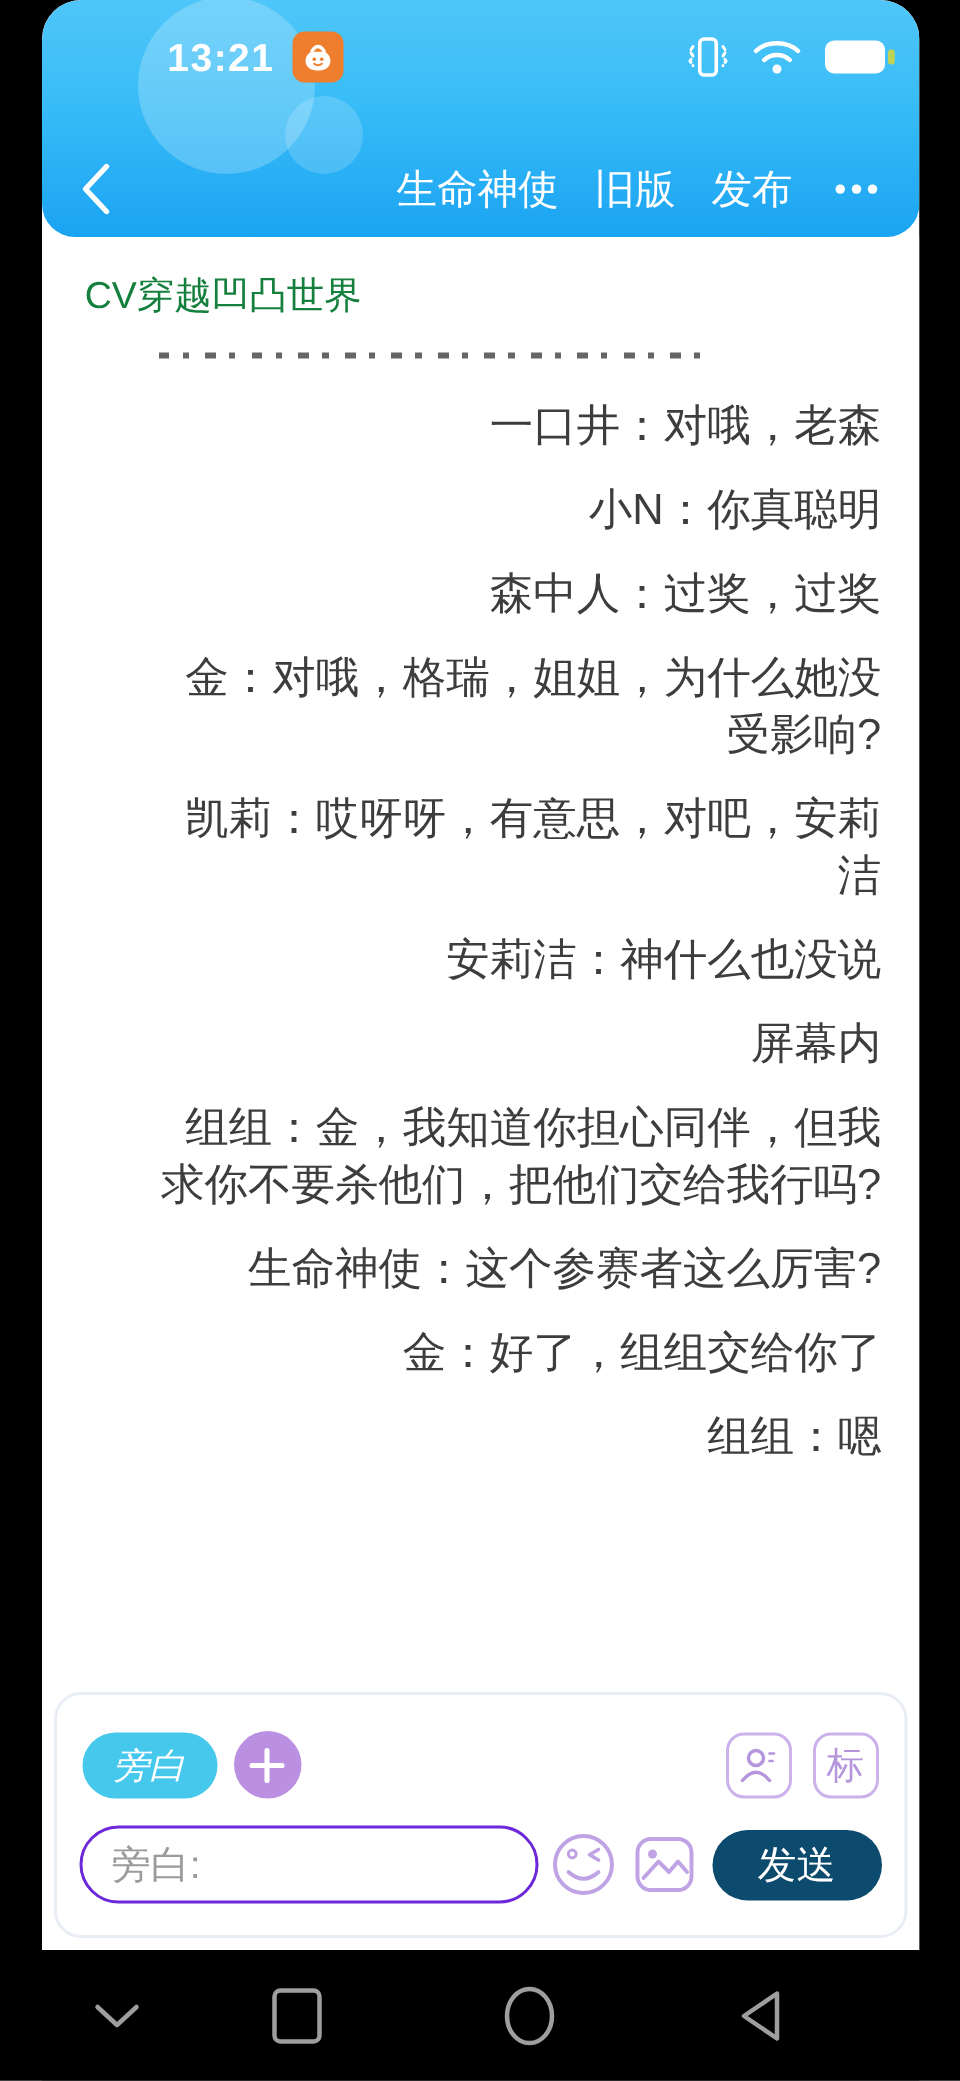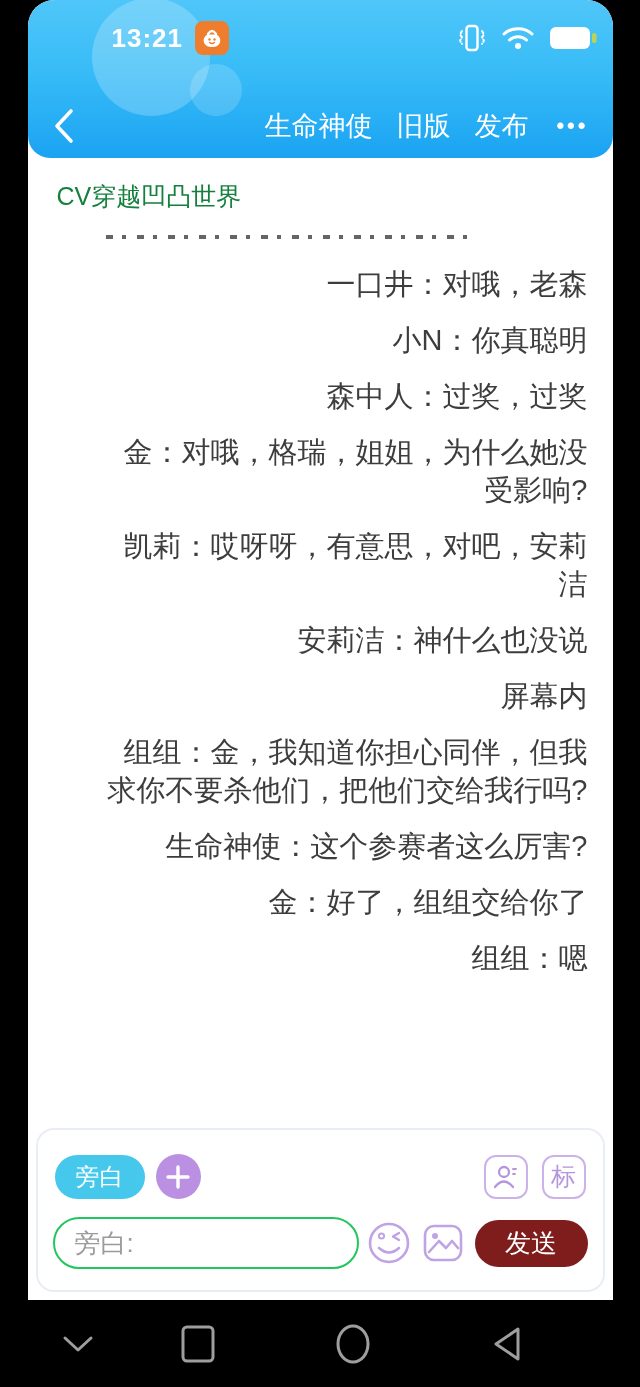--- a/index.html
+++ b/index.html
@@ -36,29 +36,29 @@
     background:repeating-linear-gradient(90deg,#4a4a4a 0 7px, transparent 7px 16px, #4a4a4a 16px 20px, transparent 20px 31px);
     opacity:0.85; }
   .script-body { margin-top:26px; padding:0 25px; }
   .script-body p { font-size:29px; line-height:38px; color:#3d3d3d; text-indent:2em; margin:0 0 18px 0; word-break:break-all;text-align:right; }
 
   
   .composer { position:absolute; left:8px; right:8px; bottom:8px; height:164px; background:#fff;
     border:2px solid #e9edf5; border-radius:18px; padding:24px 15px 0 15px; z-index:6; }
   .composer-row { display:flex; align-items:center; }
   .composer-row.r1 { margin-bottom:18px; padding:0 2px; }
-  .role-pill { height:44px; padding:0 21px; border:none; border-radius:22px; background:#45c8ec; color:#fff; font-size:24px; cursor:pointer; font-family:inherit; }
+  .role-pill { height:44px; padding:0 21px; border:none; border-radius:22px; background:#45c8ec; color:#fff; font-size:24px; cursor:pointer; font-family:inherit;font-style:italic; }
   .add-role { width:45px; height:45px; margin-left:11px; border:none; border-radius:50%; background:#bb90e2; cursor:pointer; display:flex; align-items:center; justify-content:center; }
   .spacer { flex:1; }
   .sq-btn { width:44px; height:44px; border:2.5px solid #cbb2ea; border-radius:12px; background:#fff; color:#b596dd; cursor:pointer; display:flex; align-items:center; justify-content:center; }
   .sq-btn.tag { font-size:25px; font-family:inherit; margin-left:14px; }
-  .line-input { flex:1; height:52px; border:2px solid #22c55e; border-radius:26px; padding:0 20px; font-size:26px; color:#444; outline:none; font-family:inherit; min-width:0; }
+  .line-input { flex:1; height:52px; border:2px solid #6d28d9; border-radius:26px; padding:0 20px; font-size:26px; color:#444; outline:none; font-family:inherit; min-width:0; }
   .line-input::placeholder { color:#9b9b9b; }
   .round-icon-btn { width:48px; height:48px; border:none; background:transparent; color:#bfa3e4; cursor:pointer; display:flex; align-items:center; justify-content:center; margin-left:6px; padding:0; }
-  .send-btn { width:113px; height:47px; margin-left:8px; border:none; border-radius:24px; background:#7f1d1d; color:#fff; font-size:26px; cursor:pointer; font-family:inherit; flex:none; }
+  .send-btn { width:113px; height:47px; margin-left:8px; border:none; border-radius:24px; background:#0c4a6e; color:#fff; font-size:26px; cursor:pointer; font-family:inherit; flex:none; }
 
   
   .android-nav { position:absolute; left:0; right:0; bottom:0; height:87px; background:#000; }
   .android-nav .abtn { position:absolute; top:50%; transform:translateY(-50%); background:transparent; border:none; cursor:pointer; color:#9e9e9e; display:flex; align-items:center; justify-content:center; }
   .abtn.hide { left:33px; }
   .abtn.recents { left:152px; }
   .abtn.home { left:306px; }
   .abtn.backnav { left:461px; }
 </style>
 </head>

